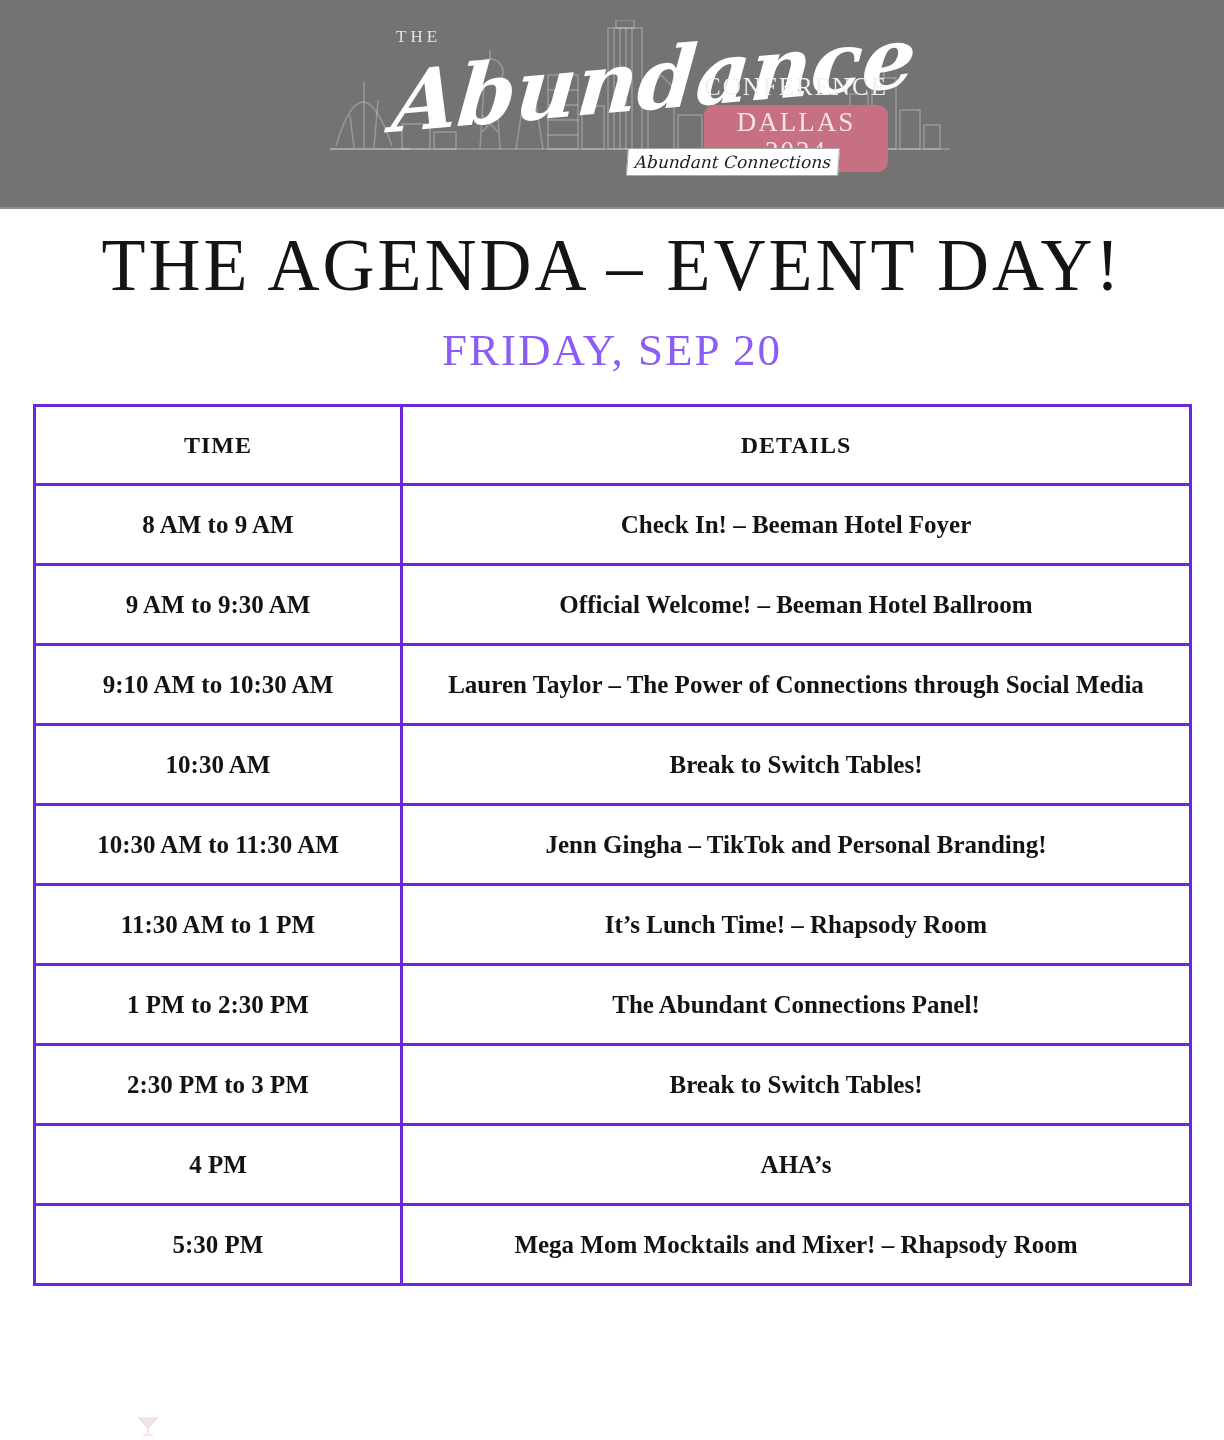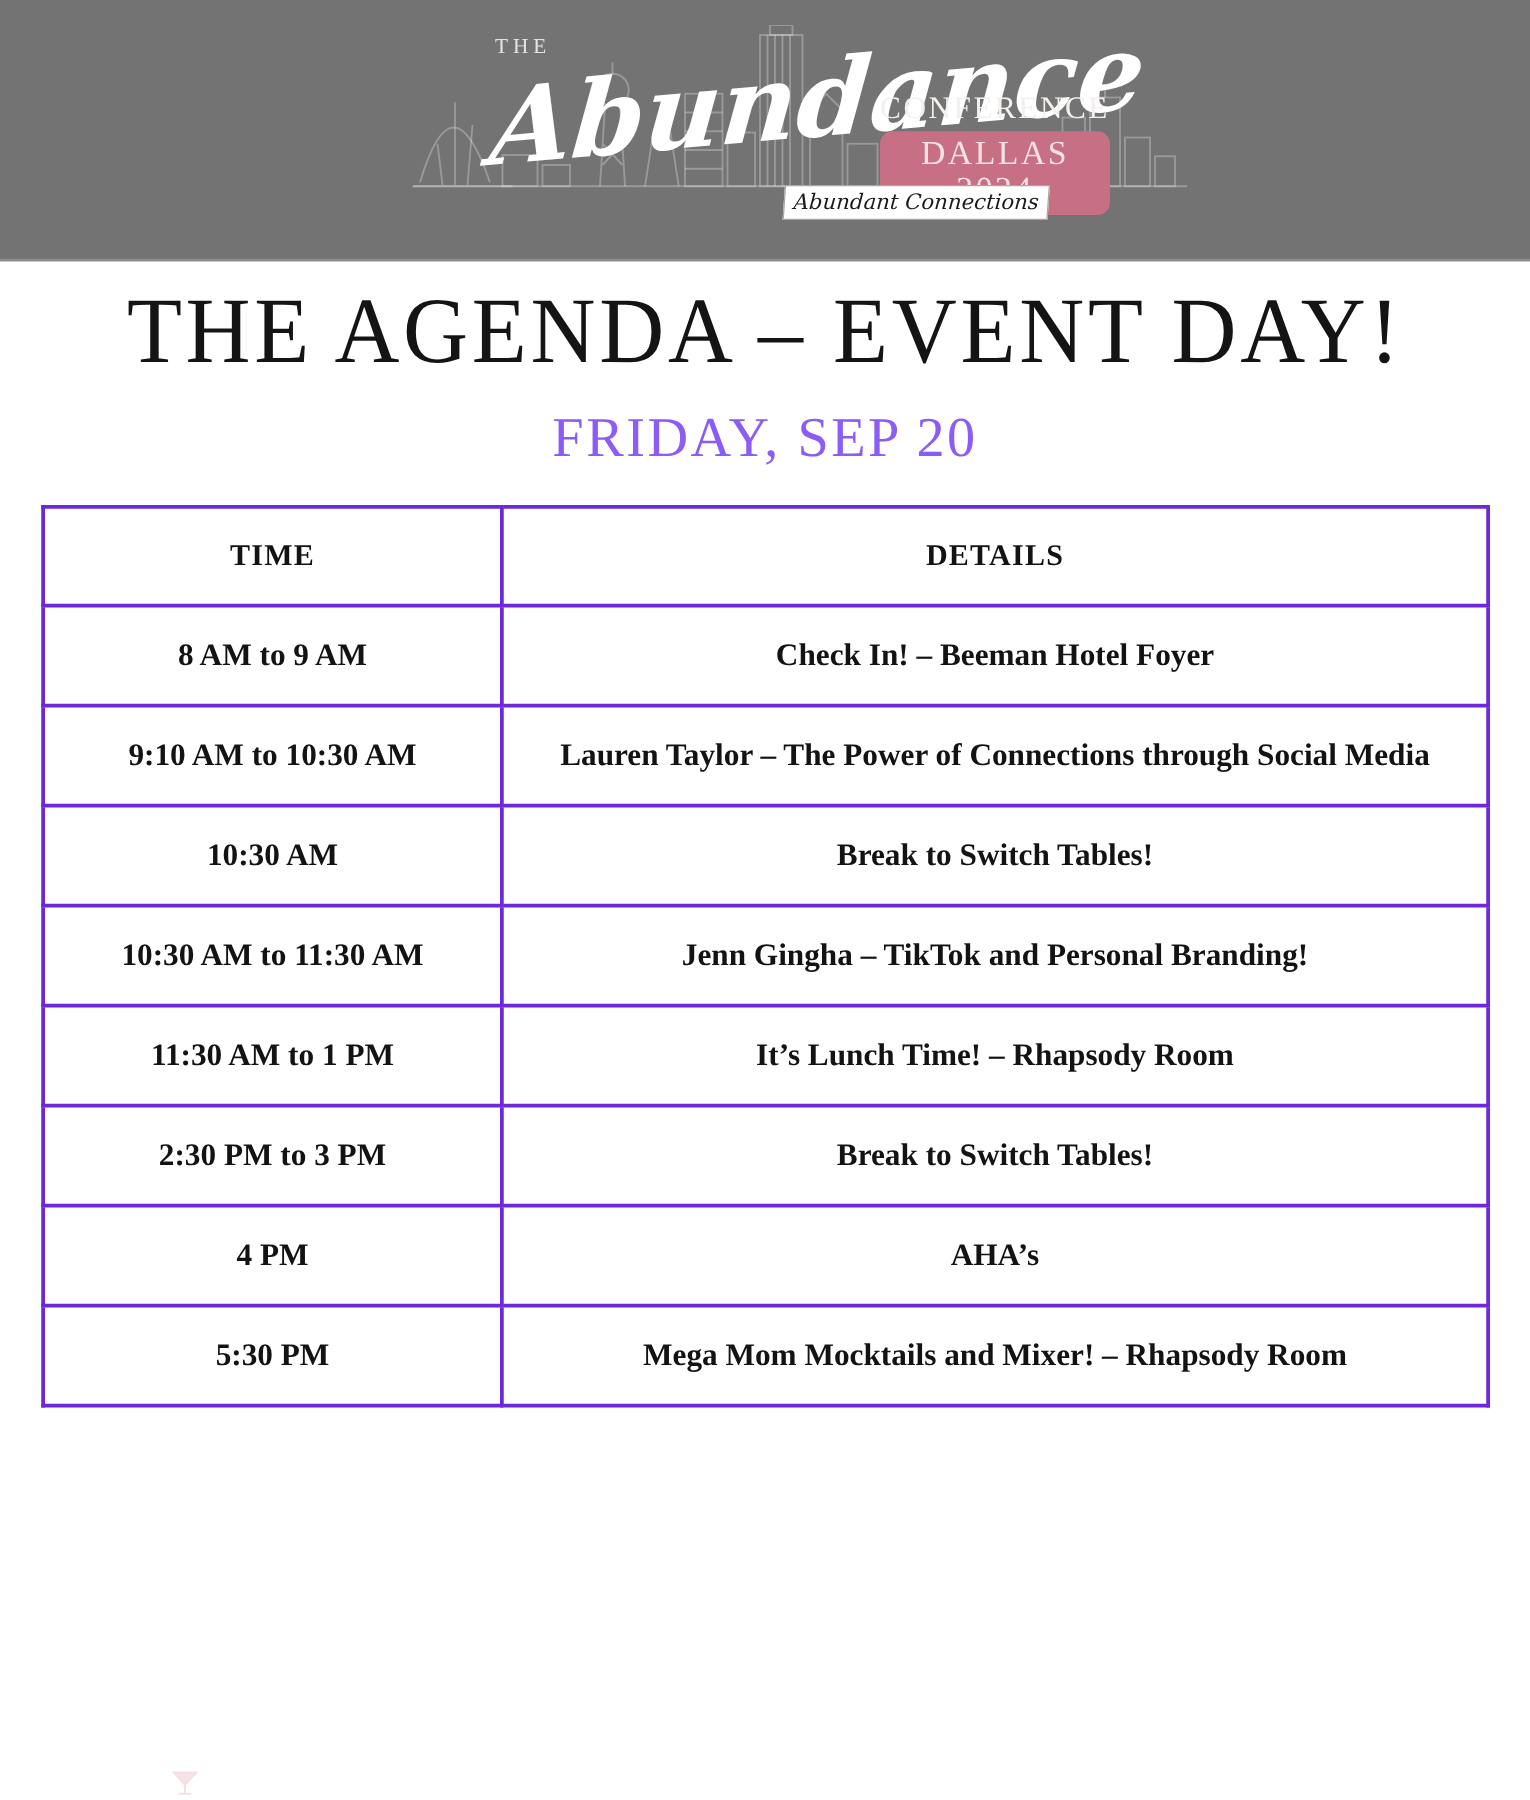--- a/index.html
+++ b/index.html
@@ -162,34 +162,42 @@
       <th class="time-col">TIME</th>
       <th>DETAILS</th>
     </tr>
   </thead>
   <tbody id="agenda-body">
       <tr>
         <td class="time-cell">8 AM to 9 AM</td>
         <td class="details-cell">Check In! – Beeman Hotel Foyer</td>
       </tr>
       <tr>
+        <td class="time-cell">9 AM to 9:30 AM</td>
+        <td class="details-cell">Official Welcome! – Beeman Hotel Ballroom</td>
+      </tr>
+      <tr>
         <td class="time-cell">9:10 AM to 10:30 AM</td>
         <td class="details-cell">Lauren Taylor – The Power of Connections through Social Media</td>
       </tr>
       <tr>
         <td class="time-cell">10:30 AM</td>
         <td class="details-cell">Break to Switch Tables!</td>
       </tr>
       <tr>
         <td class="time-cell">10:30 AM to 11:30 AM</td>
         <td class="details-cell">Jenn Gingha – TikTok and Personal Branding!</td>
       </tr>
       <tr>
         <td class="time-cell">11:30 AM to 1 PM</td>
         <td class="details-cell">It’s Lunch Time! – Rhapsody Room</td>
+      </tr>
+      <tr>
+        <td class="time-cell">1 PM to 2:30 PM</td>
+        <td class="details-cell">The Abundant Connections Panel!</td>
       </tr>
       <tr>
         <td class="time-cell">2:30 PM to 3 PM</td>
         <td class="details-cell">Break to Switch Tables!</td>
       </tr>
       <tr>
         <td class="time-cell">4 PM</td>
         <td class="details-cell">AHA’s</td>
       </tr>
       <tr>

